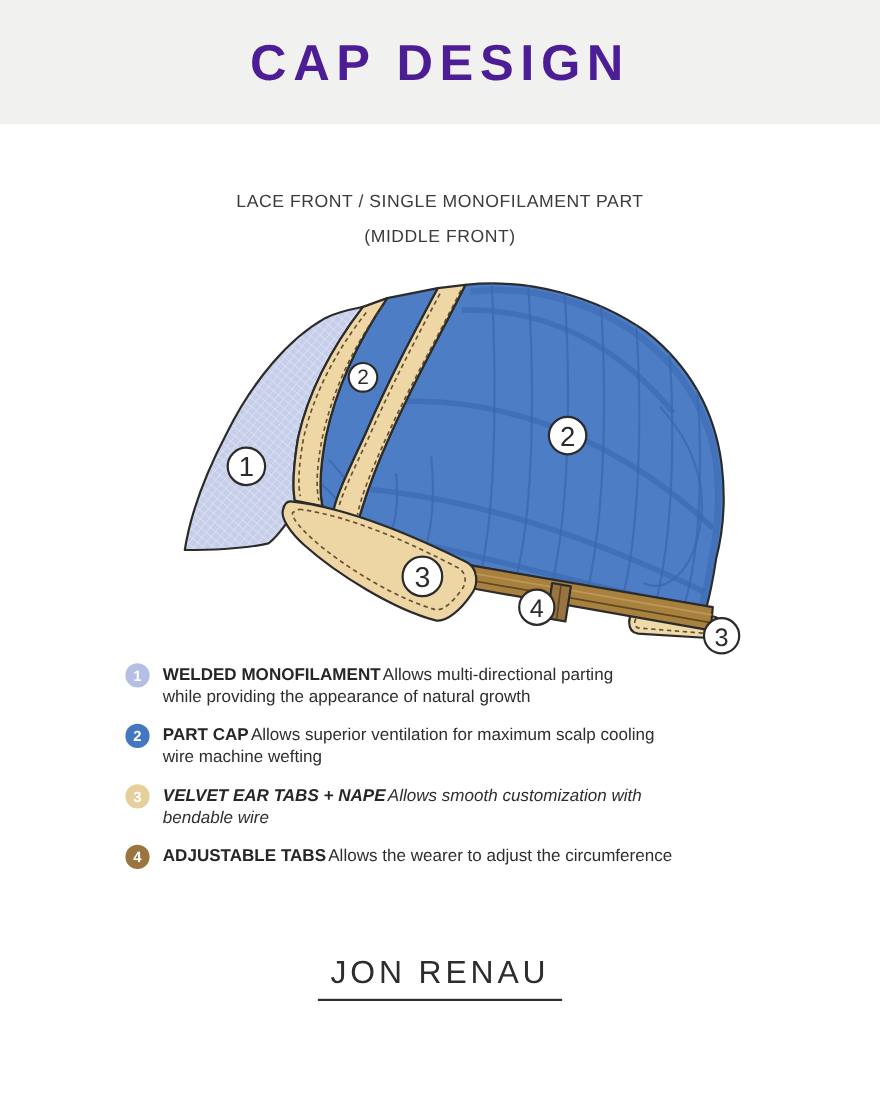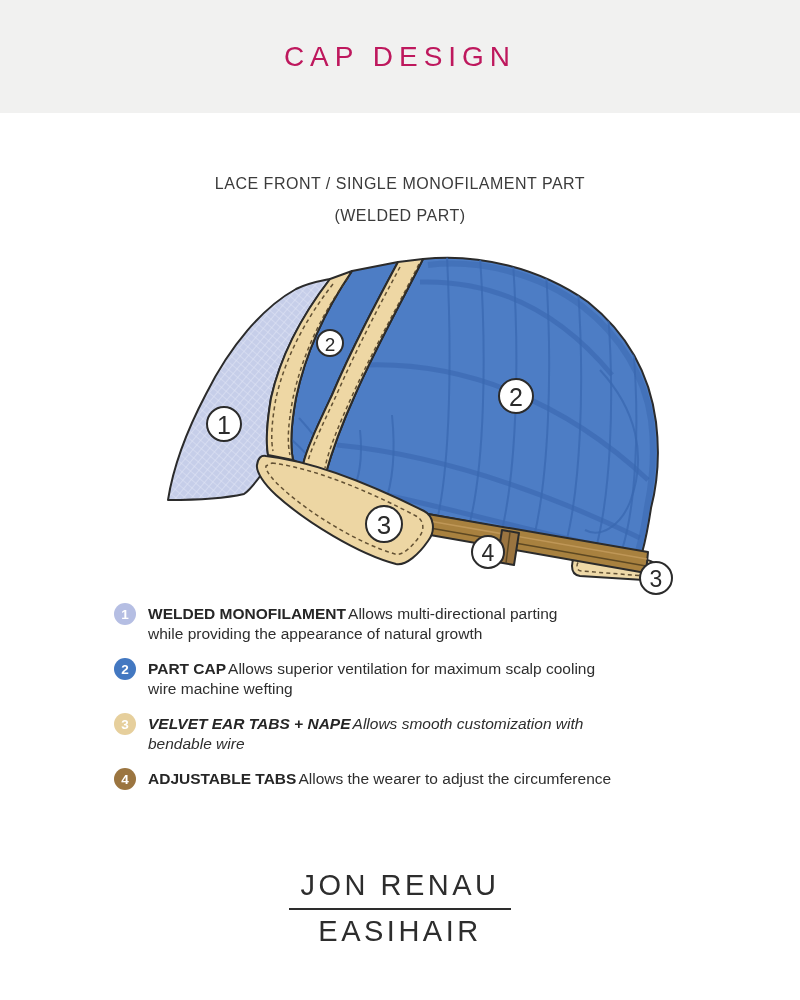--- a/index.html
+++ b/index.html
@@ -2,21 +2,21 @@
 <html><head>
 <meta charset="utf-8">
 <style>
   * { margin:0; padding:0; box-sizing:border-box; }
   html,body { background:#fff; }
   body { font-family:"Liberation Sans", sans-serif; }
   .page { position:relative; width:800px; height:1000px; background:#ffffff; overflow:hidden; }
 
   .header { position:absolute; left:0; top:0; width:800px; height:113px; background:#f1f1f0;
             display:flex; align-items:center; justify-content:center; }
-  .header-title { font-size:28px; font-weight:400; letter-spacing:6px; color:#be185d; }
+  .header-title { font-size:46px; font-weight:700; letter-spacing:6px; color:#4c1d95; }
 
   .subtitle { position:absolute; left:0; top:168px; width:800px; text-align:center;
               color:#3b3b3b; font-size:16px; line-height:32px; letter-spacing:0.5px; font-weight:400; }
 
   .diagram { position:absolute; left:0; top:240px; width:800px; height:380px; }
 
   .ol { stroke:#2b2b2b; stroke-width:2; stroke-linejoin:round; }
   .stitch { fill:none; stroke:#4a3a20; stroke-width:1.5; stroke-dasharray:4 3.2; opacity:0.85; }
   .weft-thick { fill:none; stroke-width:5; opacity:0.65; }
   .weft-thin  { fill:none; stroke-width:2; opacity:0.75; }
@@ -46,21 +46,21 @@
 <body>
 
 <div class="page">
 
   <div class="header">
     <div class="header-title">CAP DESIGN</div>
   </div>
 
   <div class="subtitle">
     <div>LACE FRONT / SINGLE MONOFILAMENT PART</div>
-    <div>(WELDED PART)</div>
+    <div>(MIDDLE FRONT)</div>
   </div>
 
   <svg class="diagram" viewBox="0 0 800 380" xmlns="http://www.w3.org/2000/svg">
     <defs>
       <pattern id="laceGrid" patternUnits="userSpaceOnUse" width="6" height="6" patternTransform="rotate(40)">
         <rect width="6" height="6" fill="#c6cee9"></rect>
         <path d="M0 0 H6 M0 0 V6" stroke-width="1.2" stroke="#e0e5f5"></path>
       </pattern>
       <clipPath id="mainClip">
         <path d="M 423,19 C 478,13 540,28 588,62 C 628,94 650,136 656,182 C 660,215 657,245 651,268 C 648,288 645,302 642,313 C 570,300 498,287 428,274 L 325,236 C 330,218 340,188 355,155 C 377,105 400,65 423,19 Z"></path>
@@ -160,16 +160,15 @@
     </div>
     <div class="legend-item">
       <span class="bullet" style="background: rgb(155, 117, 64);">4</span>
       <p class="legend-text"><b>ADJUSTABLE TABS</b><span>Allows the wearer to adjust the circumference</span></p>
     </div>
   </div>
 
   <div class="footer">
     <div class="brand-top">JON RENAU</div>
     <div class="brand-divider"></div>
-    <div class="brand-bottom">EASIHAIR</div>
   </div>
 
 </div>
 
 </body></html>

